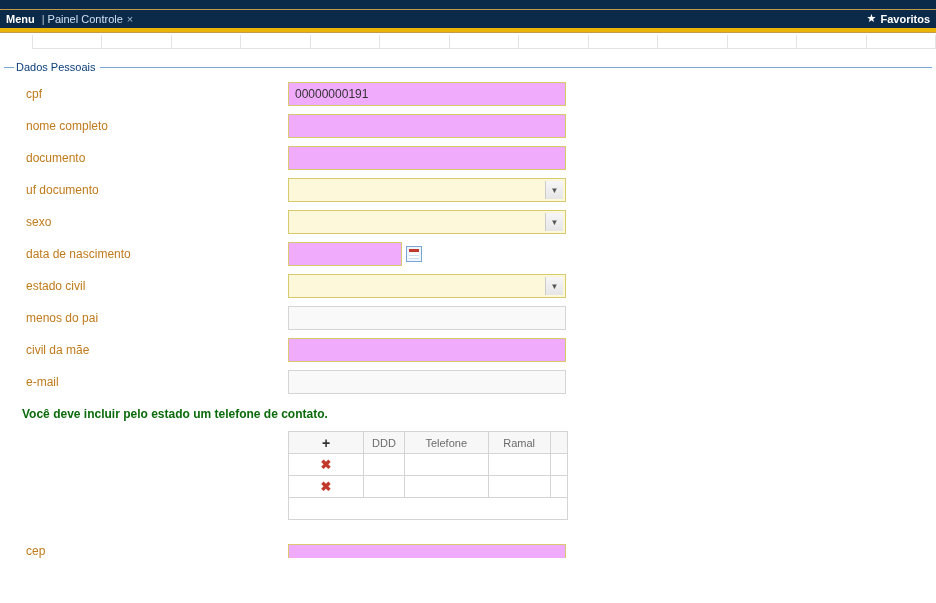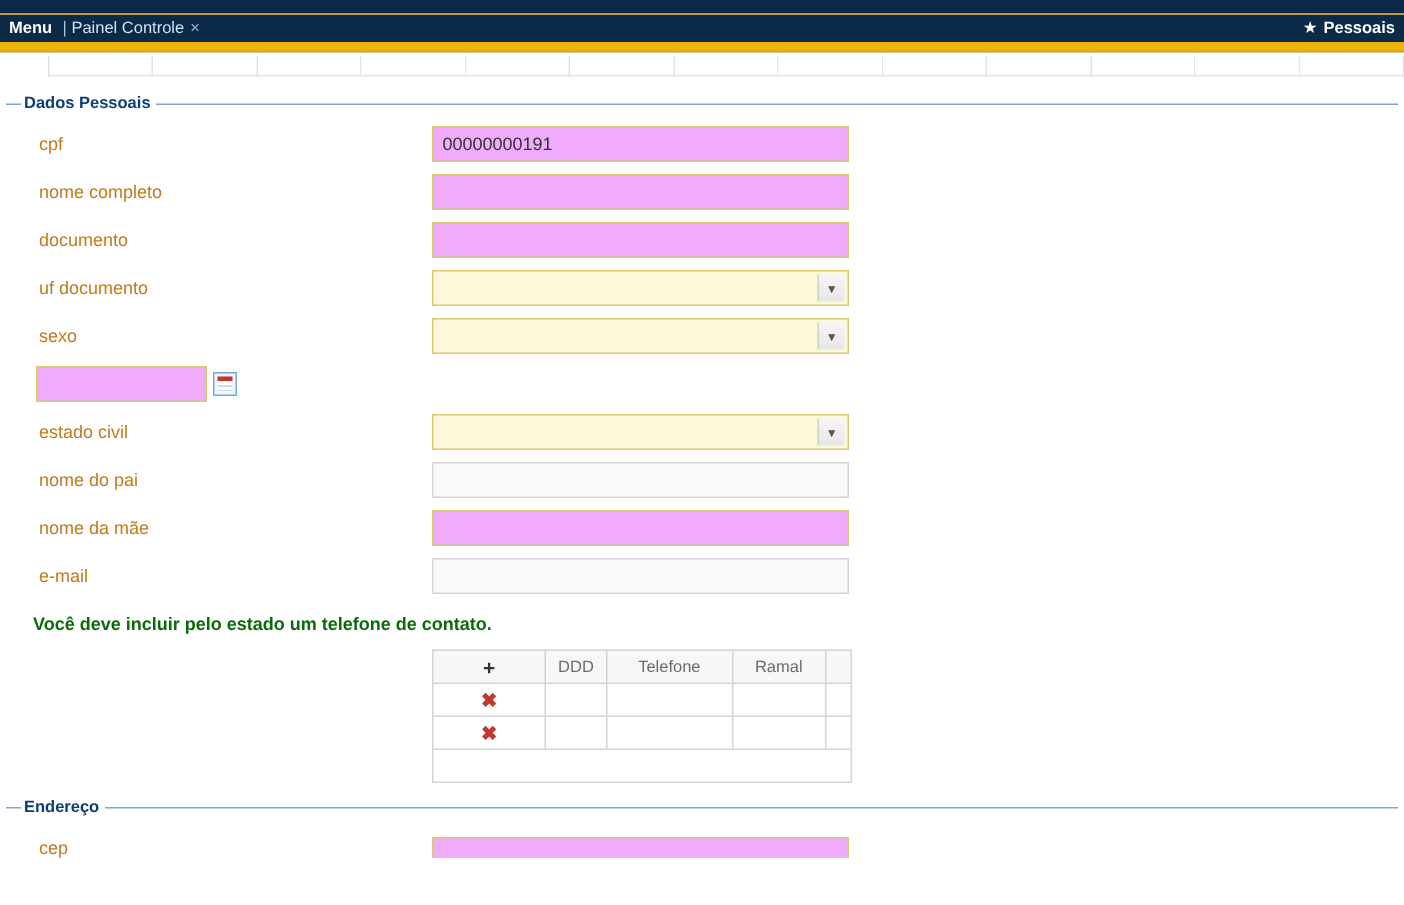--- a/index.html
+++ b/index.html
@@ -16,21 +16,21 @@
     background: linear-gradient(#0b2a4a, #0b2a4a);
     border-bottom: 1px solid #c29b4a;
   }
   .topbar {
     background: #0b2a4a;
     color: #fff;
     display: flex;
     align-items: center;
     padding: 2px 6px 3px 6px;
     font-size: 11px;
-    border-bottom: 6px solid #eab308;
+    border-bottom: 4px solid #eab308;
   }
   .topbar .menu-label { font-weight: bold; margin-right: 4px; }
   .topbar .sep { color: #b7c4d2; margin: 0 3px; }
   .topbar .crumb { color: #cfe0f2; cursor: pointer; }
   .topbar .close-x { margin-left: 4px; color: #9fb6cc; cursor: pointer; }
   .topbar .spacer { flex: 1; }
   .topbar .fav { font-weight: bold; color: #fff; }
   .topbar .star { margin-right: 4px; }
   .gold-line { height: 1px; background: #c29b4a; }
   .toolbar-row {
@@ -49,21 +49,21 @@
   }
   .toolbar-cell + .toolbar-cell { border-left: none; }
   .section {
     position: relative;
     margin: 10px 4px 0 4px;
   }
   .section-line {
     display: flex;
     align-items: center;
     color: #0a3d7a;
-    font-weight: bold;
+    font-weight: normal;
     font-size: 11px;
   }
   .section-line .dash {
     width: 10px;
     border-top: 1px solid #7aa6d6;
     margin-right: 2px;
   }
   .section-line .after {
     flex: 1;
     border-top: 1px solid #7aa6d6;
@@ -180,21 +180,21 @@
 <body>
 
 <div class="topbar-stripe"></div>
 <div class="topbar">
   <span class="menu-label">Menu</span>
   <span class="sep">|</span>
   <span class="crumb">Painel Controle</span>
   <span class="close-x">×</span>
   <span class="spacer"></span>
   <span class="star">★</span>
-  <span class="fav">Pessoais</span>
+  <span class="fav">Favoritos</span>
 </div>
 <div class="gold-line"></div>
 
 <div class="toolbar-row">
   <div class="toolbar-cell"></div>
   <div class="toolbar-cell"></div>
   <div class="toolbar-cell"></div>
   <div class="toolbar-cell"></div>
   <div class="toolbar-cell"></div>
   <div class="toolbar-cell"></div>
@@ -234,36 +234,37 @@
       </div>
     </div>
     <div class="row">
       <label>sexo</label>
       <div class="sel-wrap">
         <span></span>
         <span class="arrow">▼</span>
       </div>
     </div>
     <div class="row">
+      <label>data de nascimento</label>
       <input class="inp date-input" value="" style="">
       <span class="cal-icon"></span>
     </div>
     <div class="row">
       <label>estado civil</label>
       <div class="sel-wrap">
         <span></span>
         <span class="arrow">▼</span>
       </div>
     </div>
     <div class="row">
-      <label>nome do pai</label>
+      <label>menos do pai</label>
       <input class="inp light" value="" style="">
     </div>
     <div class="row">
-      <label>nome da mãe</label>
+      <label>civil da mãe</label>
       <input class="inp" value="" style="">
     </div>
     <div class="row">
       <label>e-mail</label>
       <input class="inp light" value="" style="">
     </div>
   </div>
 </div>
 
 <div class="section">
@@ -294,24 +295,19 @@
         <td></td>
       </tr>
       <tr>
           <td class="empty-block" colspan="5"></td>
         </tr>
     </tbody>
   </table>
 </div>
 
 <div class="section">
-  <div class="section-line">
-    <span class="dash"></span>
-    <span>Endereço</span>
-    <span class="after"></span>
-  </div>
   <div class="form-area">
     <div class="row">
       <label>cep</label>
       <input class="inp" style="height: 14px; border-bottom: none;" value="">
     </div>
   </div>
 </div>
 
 </body></html>

